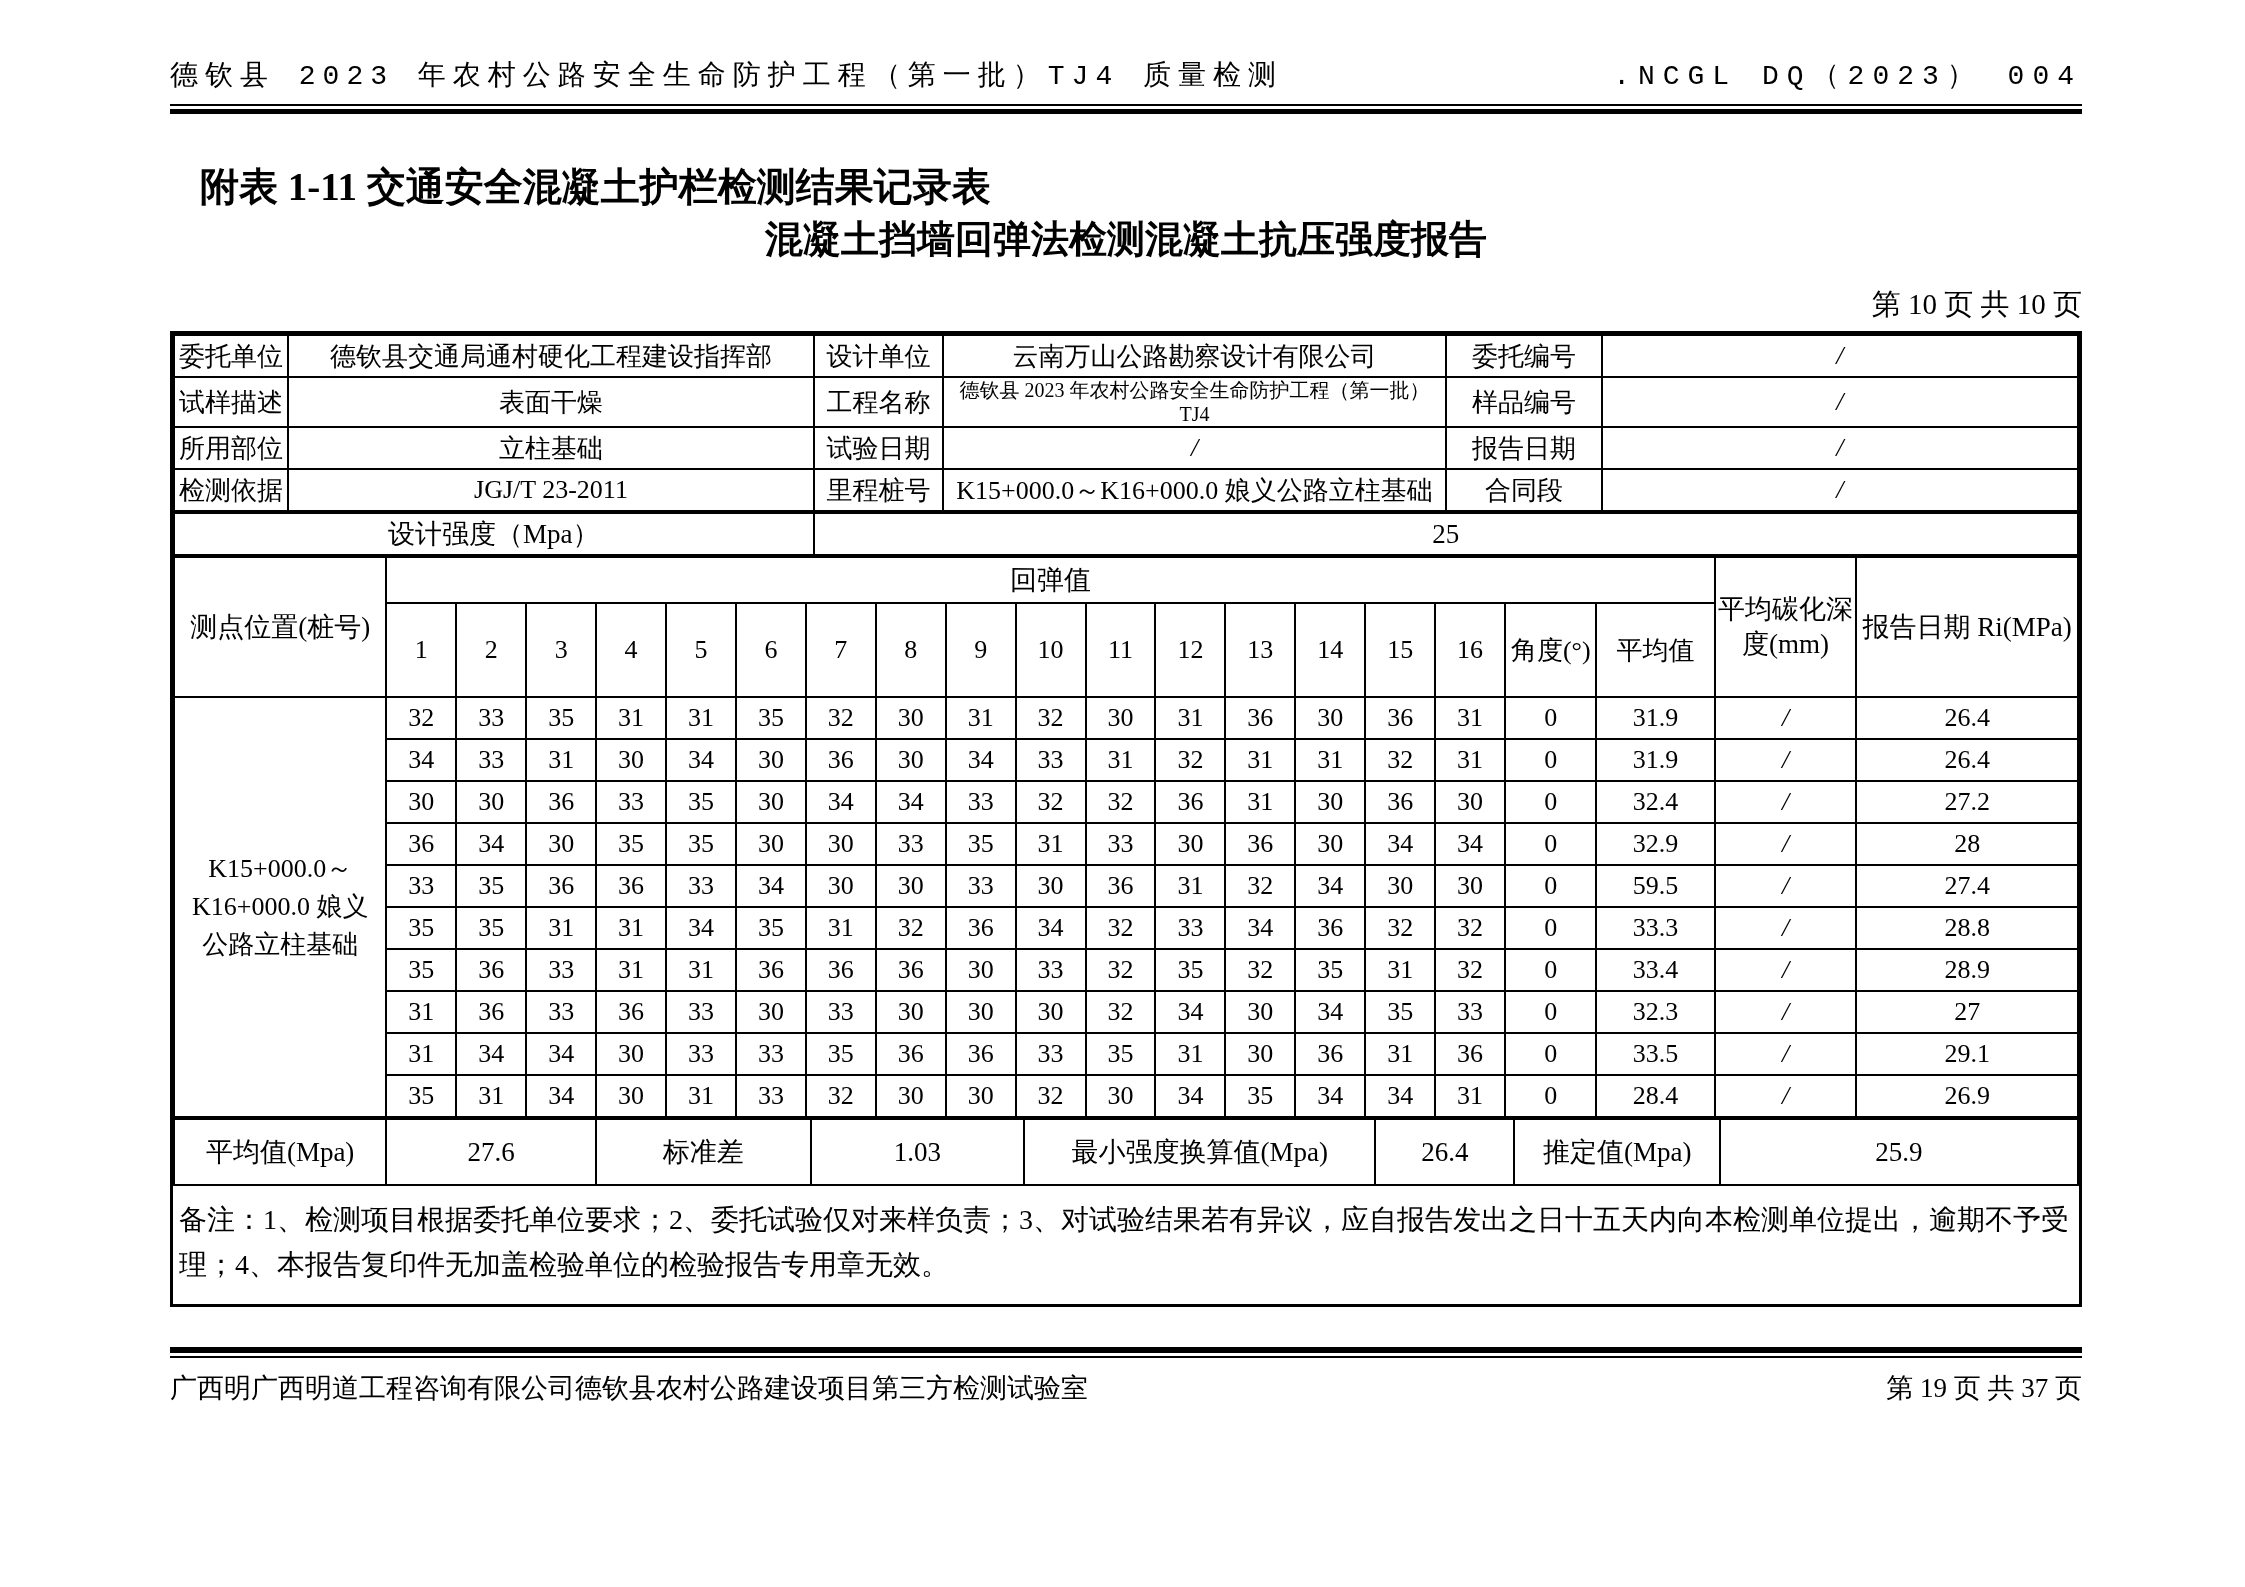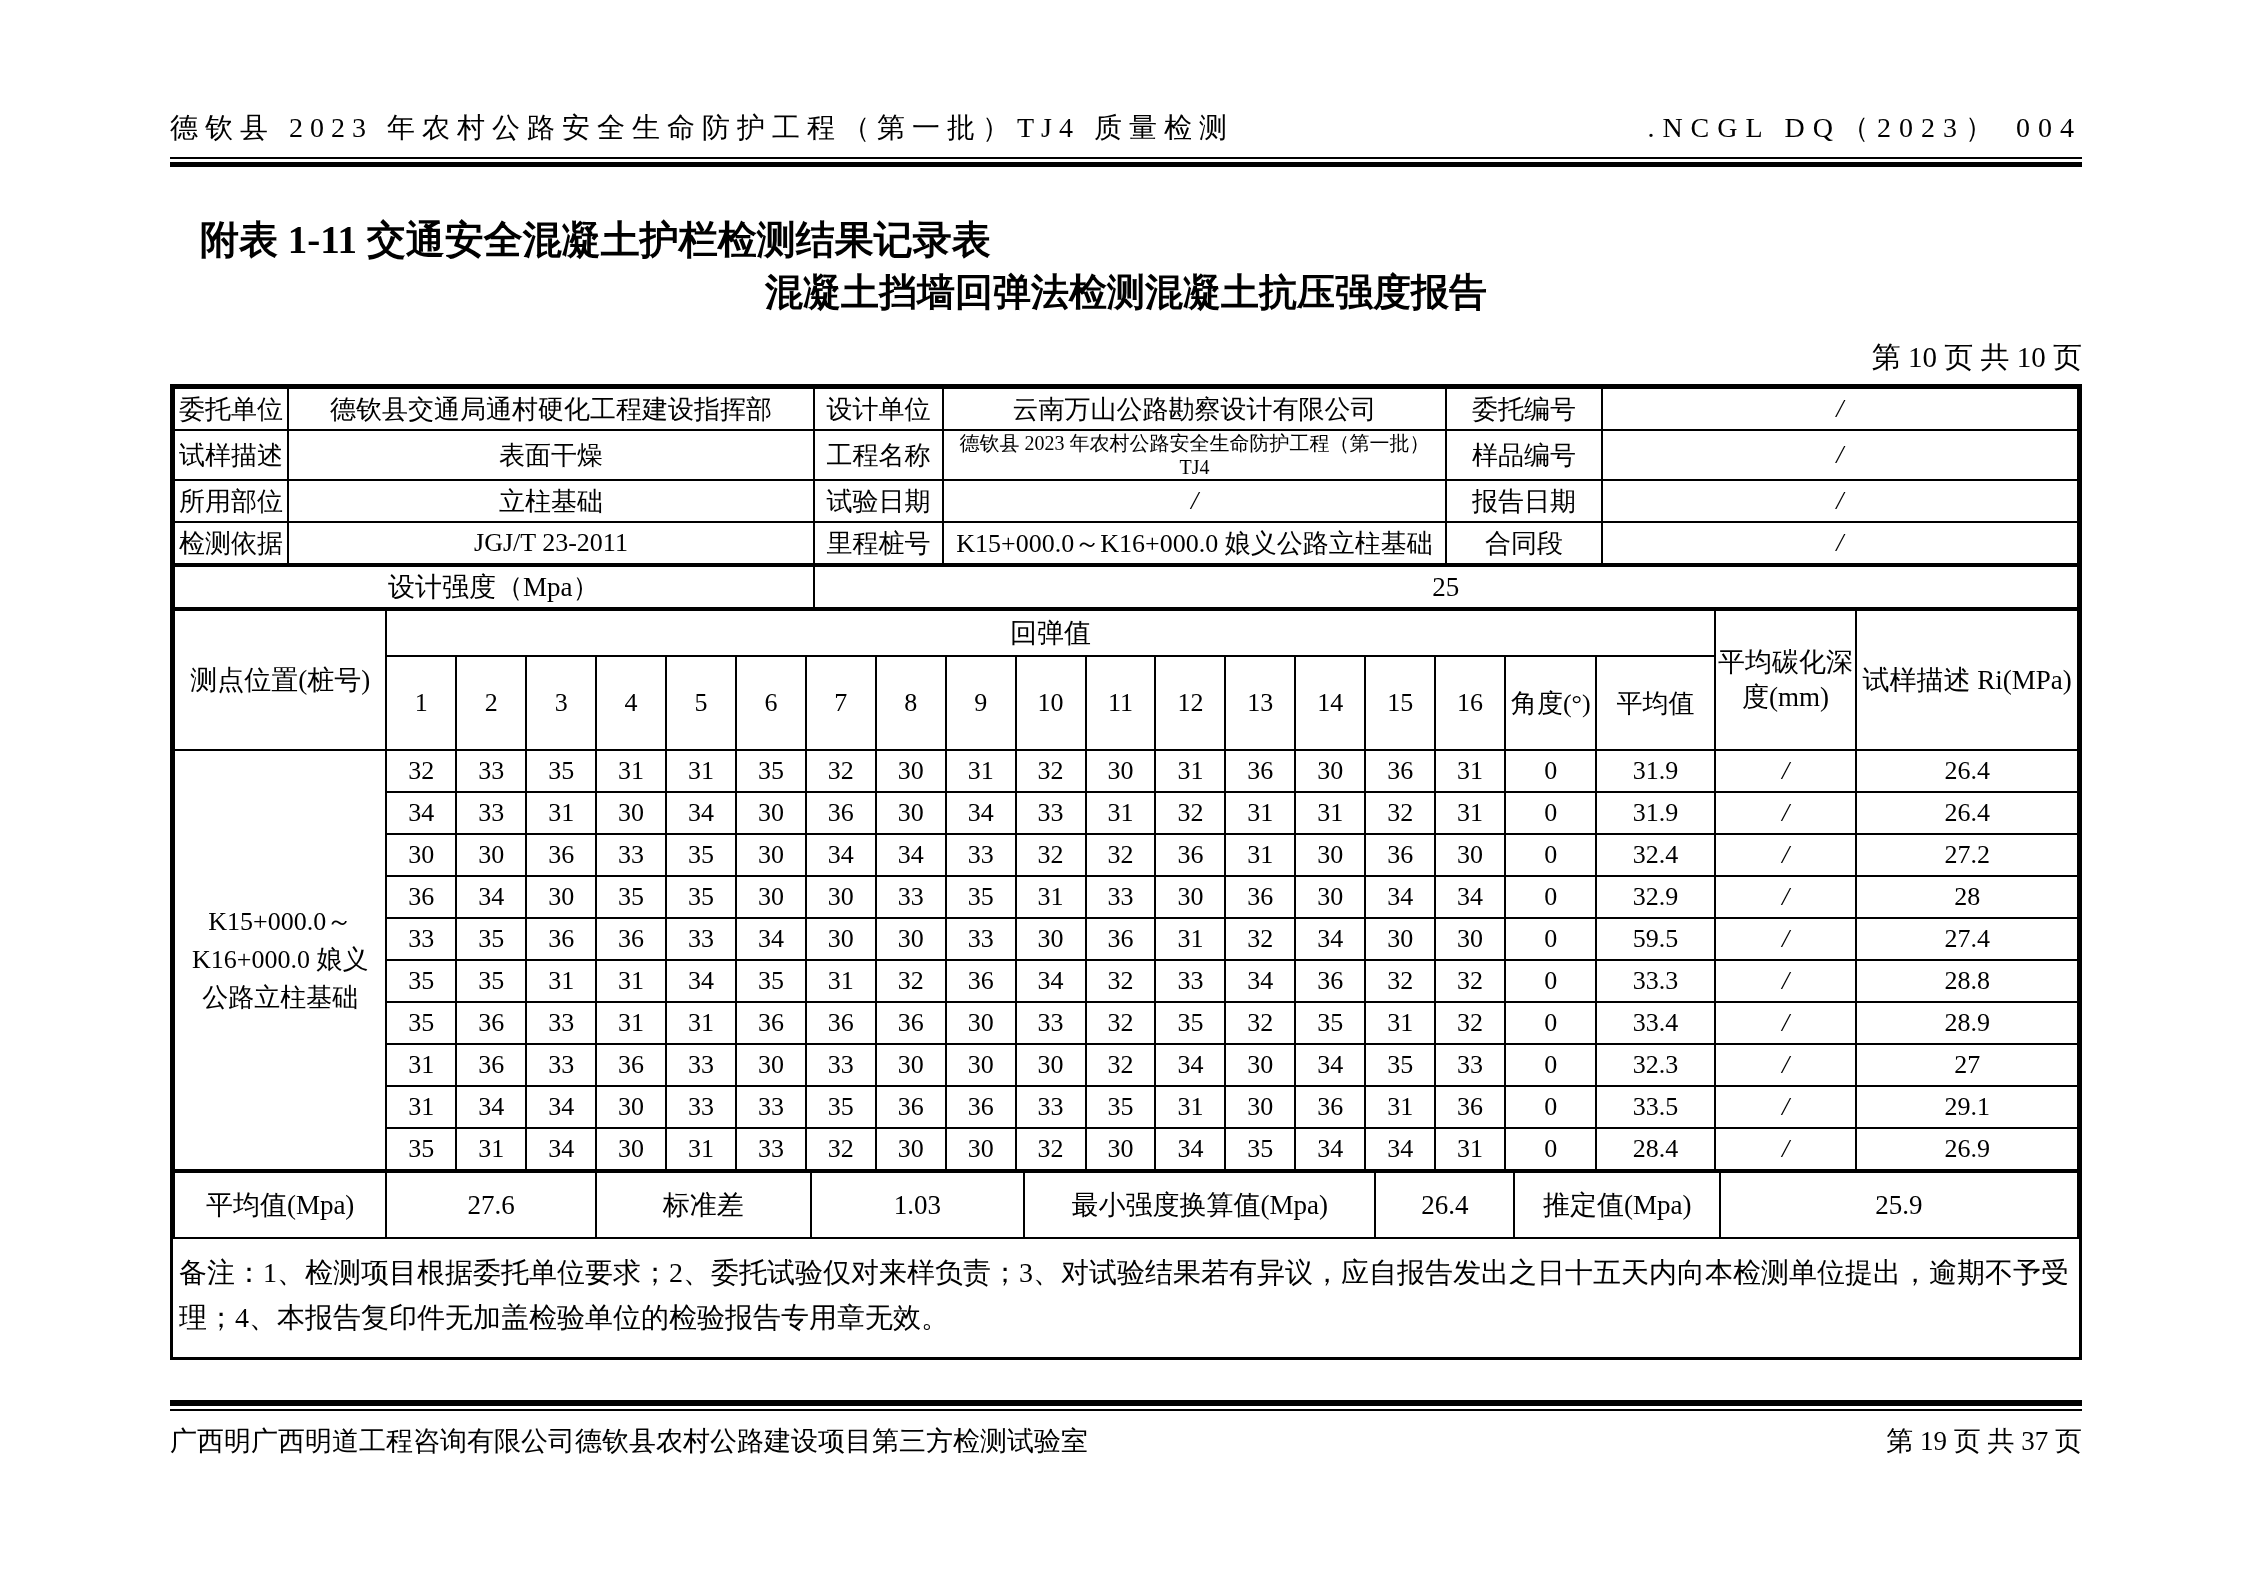--- a/index.html
+++ b/index.html
@@ -6,21 +6,21 @@
   html,body { margin:0; padding:0; }
   body {
     width:2245px; height:1587px; background:#ffffff; color:#000;
     font-family:"Liberation Serif","DejaVu Serif",serif;
     overflow:hidden;
   }
   .page { position:relative; width:2245px; height:1587px; }
   .content { margin-left:170px; width:1912px; }
 
   
-  .doc-header { display:flex; justify-content:space-between; align-items:baseline; padding-top:109px; font-size:28px; }
+  .doc-header { display:flex; justify-content:space-between; align-items:baseline; padding-top:56px; font-size:28px;font-family:Liberation Mono, monospace; }
   .doc-header .lh { letter-spacing:7px; white-space:nowrap; }
   .doc-header .rh { letter-spacing:8px; white-space:nowrap; }
   .rule-top { margin-top:10px; }
   .rule-top .t1 { height:2px; background:#000; }
   .rule-top .t2 { height:5px; background:#000; margin-top:3px; }
 
   .title-main { margin-top:46px; padding-left:30px; font-size:39px; font-weight:bold; }
   .title-sub  { margin-top:0; text-align:center; font-size:38px; font-weight:bold; }
   .pagination { margin-top:20px; margin-bottom:6px; text-align:right; font-size:29px; }
 
@@ -162,21 +162,21 @@
           <col style="width:4.8%">
             <col style="width:6.2%">
             <col style="width:7.45%">
             <col style="width:11.63%">
         </colgroup>
         <tbody>
           <tr class="h1">
             <td class="loc-h" rowspan="2">测点位置(桩号)</td>
             <td colspan="18">回弹值</td>
             <td class="carb-h" rowspan="2">平均碳化深度(mm)</td>
-            <td class="str-h" rowspan="2">试样描述 Ri(MPa)</td>
+            <td class="str-h" rowspan="2">报告日期 Ri(MPa)</td>
           </tr>
           <tr class="h2">
             <td class="num-h">1</td>
               <td class="num-h">2</td>
               <td class="num-h">3</td>
               <td class="num-h">4</td>
               <td class="num-h">5</td>
               <td class="num-h">6</td>
               <td class="num-h">7</td>
               <td class="num-h">8</td>

